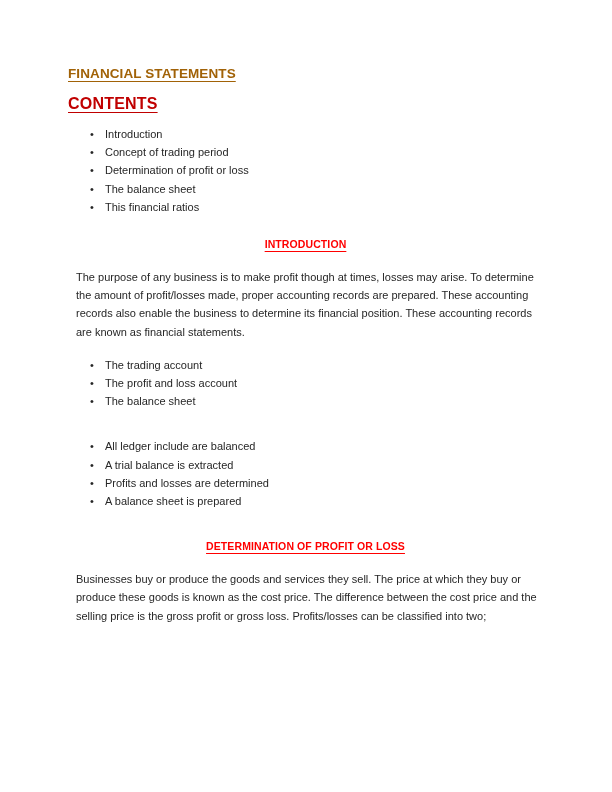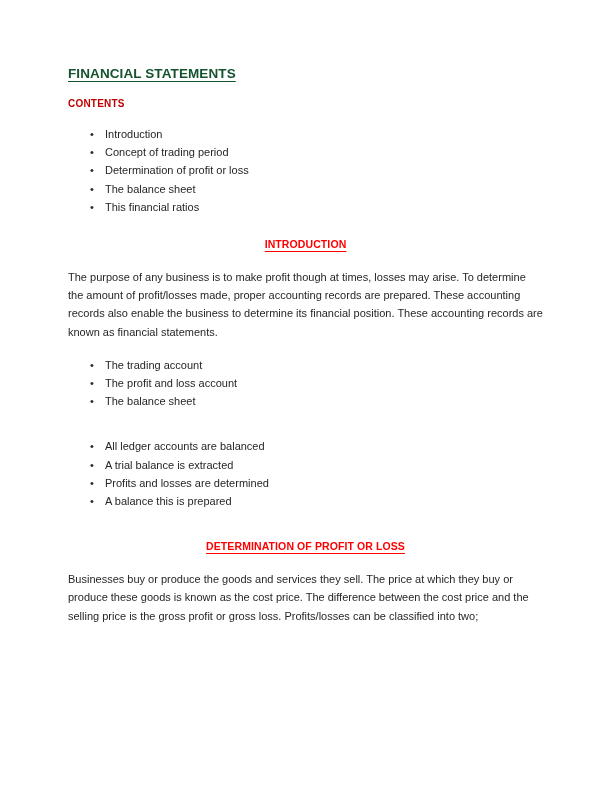--- a/index.html
+++ b/index.html
@@ -19,52 +19,53 @@
     position: relative;
     width: 612px;
     height: 792px;
     background: #ffffff;
     box-sizing: border-box;
     padding: 66px 69px 0 68px;
   }
   .doc-title {
     font-size: 13.5px;
     font-weight: bold;
-    color: #14532d;
+    color: #a16207;
     text-decoration: underline;
     text-underline-offset: 3px;
     letter-spacing: 0.1px;
     margin: 0 0 9px 0;
     line-height: 16px;
   }
   .contents-heading {
-    font-size: 10px;
+    font-size: 16px;
     font-weight: bold;
     color: #C00000;
+    text-decoration: underline;
     text-underline-offset: 2.5px;
     letter-spacing: 0.2px;
     margin: 15px 0 14px 0;
     line-height: 14px;
   }
   .section-heading {
     font-size: 10.5px;
     font-weight: bold;
     color: #FF0000;
     text-decoration: underline;
     text-underline-offset: 2.5px;
     text-align: center;
     letter-spacing: 0.1px;
     line-height: 15px;
     margin: 0 0 16px 0;
   }
   p.body-text {
     font-size: 11px;
     line-height: 18.2px;
     color: #262626;
-    margin: 0 0 15px 0;
+    margin: 0 0 15px 8px;
     text-align: left;
   }
   ul.bullets {
     list-style: none;
     margin: 0 0 16px 0;
     padding: 0;
   }
   ul.bullets li {
     position: relative;
     font-size: 11px;
@@ -140,33 +141,33 @@
   </ul>
 
   <div class="spacer-md"></div>
 
 
 
 
   <ul class="bullets">
     <li>
       <span class="bullet-dot">•</span>
-      <span>All ledger accounts are balanced</span>
+      <span>All ledger include are balanced</span>
     </li>
     <li>
       <span class="bullet-dot">•</span>
       <span>A trial balance is extracted</span>
     </li>
     <li>
       <span class="bullet-dot">•</span>
       <span>Profits and losses are determined</span>
     </li>
     <li>
       <span class="bullet-dot">•</span>
-      <span>A balance this is prepared</span>
+      <span>A balance sheet is prepared</span>
     </li>
   </ul>
 
   <div class="spacer-lg"></div>
 
   <h2 class="section-heading">DETERMINATION OF PROFIT OR LOSS</h2>
 
   <p class="body-text">Businesses buy or produce the goods and services they sell. The price at which they buy or produce these goods is known as the cost price. The difference between the cost price and the selling price is the gross profit or gross loss. Profits/losses can be classified into two;</p>
 
 </div>

